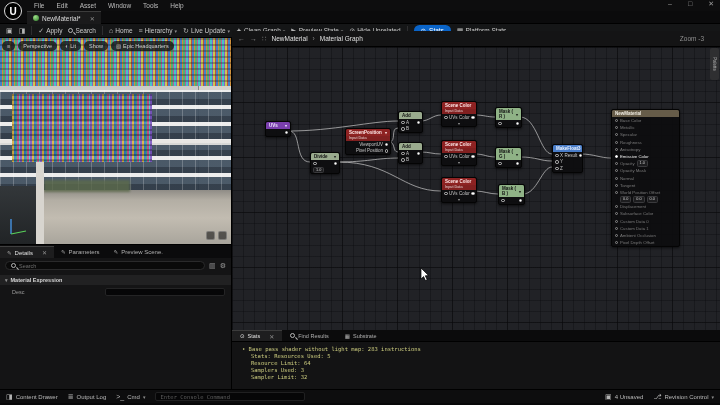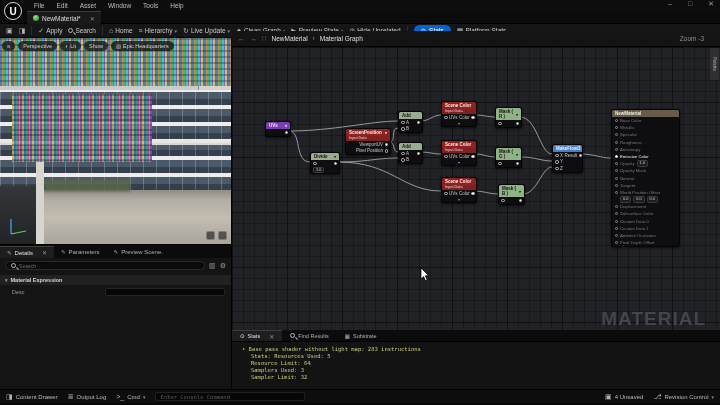--- a/index.html
+++ b/index.html
@@ -296,21 +296,20 @@
     <span class="gh-arrow">←</span>
     <span class="gh-arrow">→</span>
     <span class="gh-arrow">∷</span>
     <span>NewMaterial</span>
     <span class="gh-sep">›</span>
     <span>Material Graph</span>
     <span class="gh-zoom">Zoom -3</span>
   </div>
 
   <div class="graph-canvas" id="graph-canvas">
-    <div class="watermark">MATERIAL</div>
     <svg class="wires" width="488" height="283" id="wires-svg">
         <path d="M57,84 C100,84 140,74 166,74" fill="none" stroke="#cfcfcf" stroke-width="0.8" opacity="0.85"></path>
         <path d="M57,84 C70,84 62,115 78,115" fill="none" stroke="#cfcfcf" stroke-width="0.8" opacity="0.85"></path>
         <path d="M157,95 C165,95 158,81 166,81" fill="none" stroke="#cfcfcf" stroke-width="0.8" opacity="0.85"></path>
         <path d="M157,95 C164,95 160,105 166,105" fill="none" stroke="#cfcfcf" stroke-width="0.8" opacity="0.85"></path>
         <path d="M106,115 C135,115 145,111 166,111" fill="none" stroke="#cfcfcf" stroke-width="0.8" opacity="0.85"></path>
         <path d="M106,115 C160,115 170,144 209,144" fill="none" stroke="#cfcfcf" stroke-width="0.8" opacity="0.85"></path>
         <path d="M189,74 C197,74 201,68 209,68" fill="none" stroke="#cfcfcf" stroke-width="0.8" opacity="0.85"></path>
         <path d="M189,105 C197,105 201,107 209,107" fill="none" stroke="#cfcfcf" stroke-width="0.8" opacity="0.85"></path>
         <path d="M243,68 C252,68 255,70 263,70" fill="none" stroke="#cfcfcf" stroke-width="0.8" opacity="0.85"></path>

